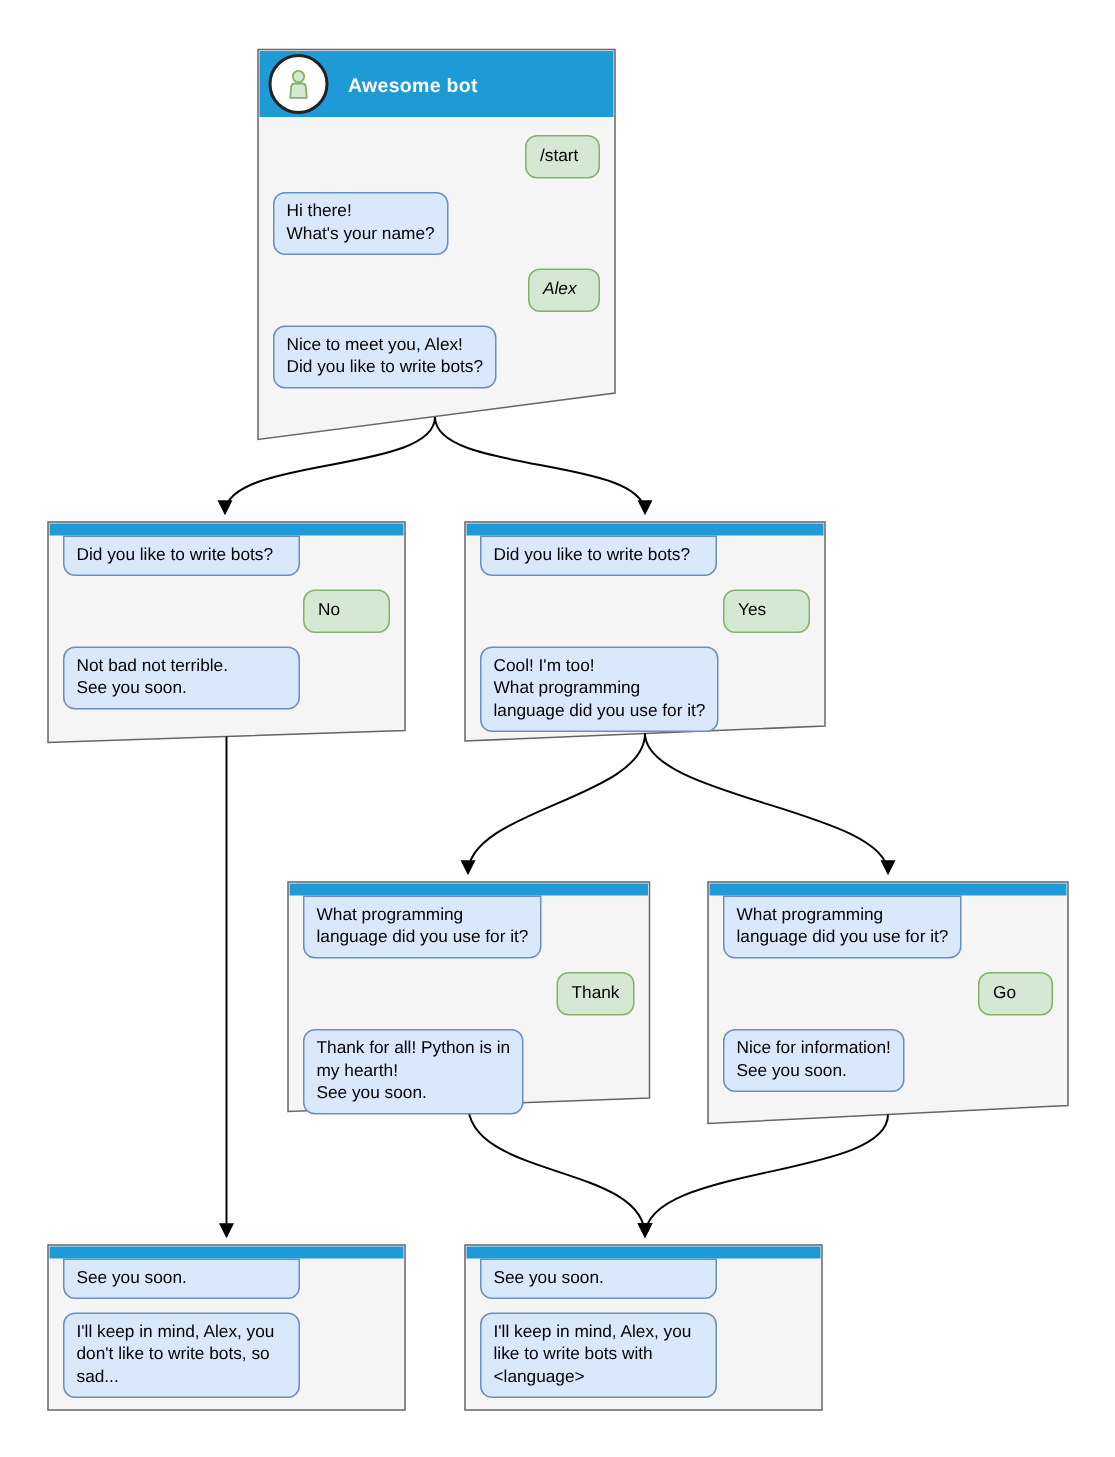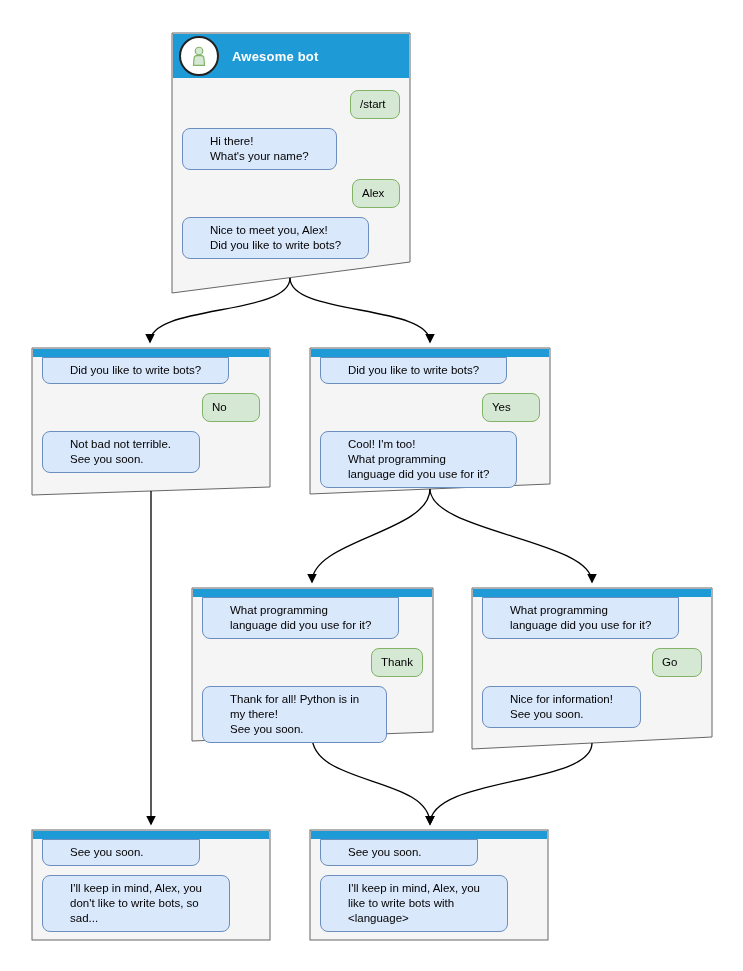--- a/index.html
+++ b/index.html
@@ -22,28 +22,28 @@
     flex:0 0 auto;
   }
   .title{color:#ffffff;font-weight:bold;font-size:13px;letter-spacing:.2px;}
   .msgs{
     position:relative;z-index:1;display:flex;flex-direction:column;
     gap:9px;padding:0 10px;
   }
   .msgs.pad-top{padding-top:12px;}
   .bubble{
     font-size:11.5px;line-height:15px;white-space:pre;
-    padding:5px 27px;border-radius:8px;width:fit-content;
+    padding:5px 8px;border-radius:8px;width:fit-content;
     box-sizing:border-box;
   }
   .bubble.bot{background:#DAE8FC;border:1px solid #6C8EBF;align-self:flex-start;}
   .bubble.user{background:#D5E8D4;border:1px solid #82B366;align-self:flex-end;padding:6px 9px;}
   .bubble.attached{border-top-left-radius:0;border-top-right-radius:0;margin-top:0;}
   .mw158{min-width:158px;}
-  .g48{min-width:48px;}
+  .g48{min-width:48px;font-style:italic;}
   .g50{min-width:50px;}
   .g58{min-width:58px;}
 </style>
 </head>
 <body>
 
 <div id="canvas">
 
   <svg id="edges" width="743" height="971" viewBox="0 0 743 971">
     <defs>
@@ -116,21 +116,21 @@
     </div>
   </div>
 
   <div class="win" style="left:192px;top:588px;width:241px;height:146px;">
     <div class="winbar"></div>
     <div class="msgs">
       <div class="bubble bot attached mw158">What programming
 language did you use for it?</div>
       <div class="bubble user g50">Thank</div>
       <div class="bubble bot">Thank for all! Python is in
-my there!
+my hearth!
 See you soon.</div>
     </div>
   </div>
 
   <div class="win" style="left:472px;top:588px;width:240px;height:150px;">
     <div class="winbar"></div>
     <div class="msgs">
       <div class="bubble bot attached mw158">What programming
 language did you use for it?</div>
       <div class="bubble user g50">Go</div>

